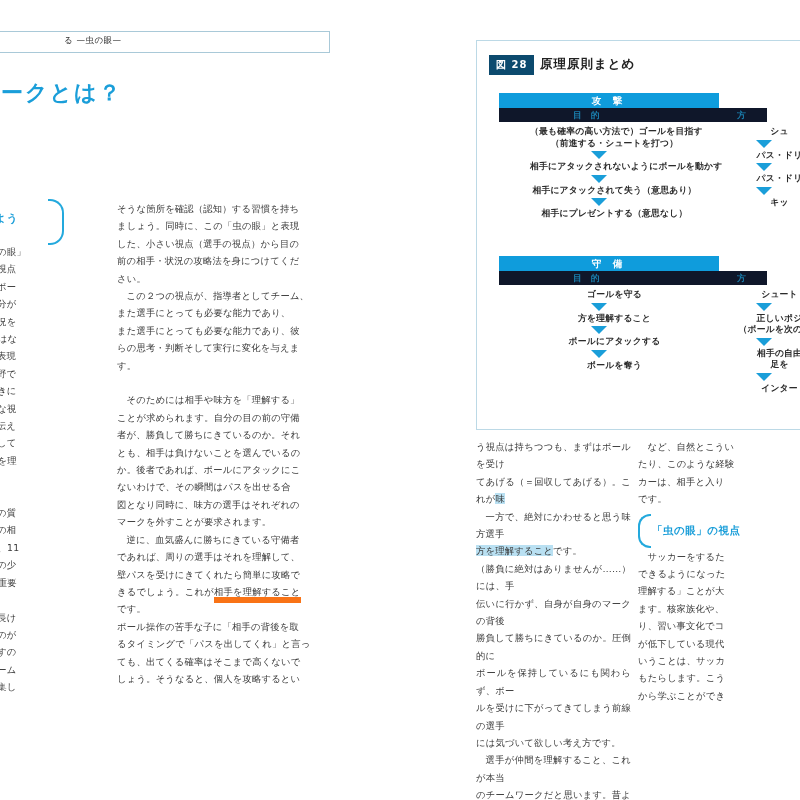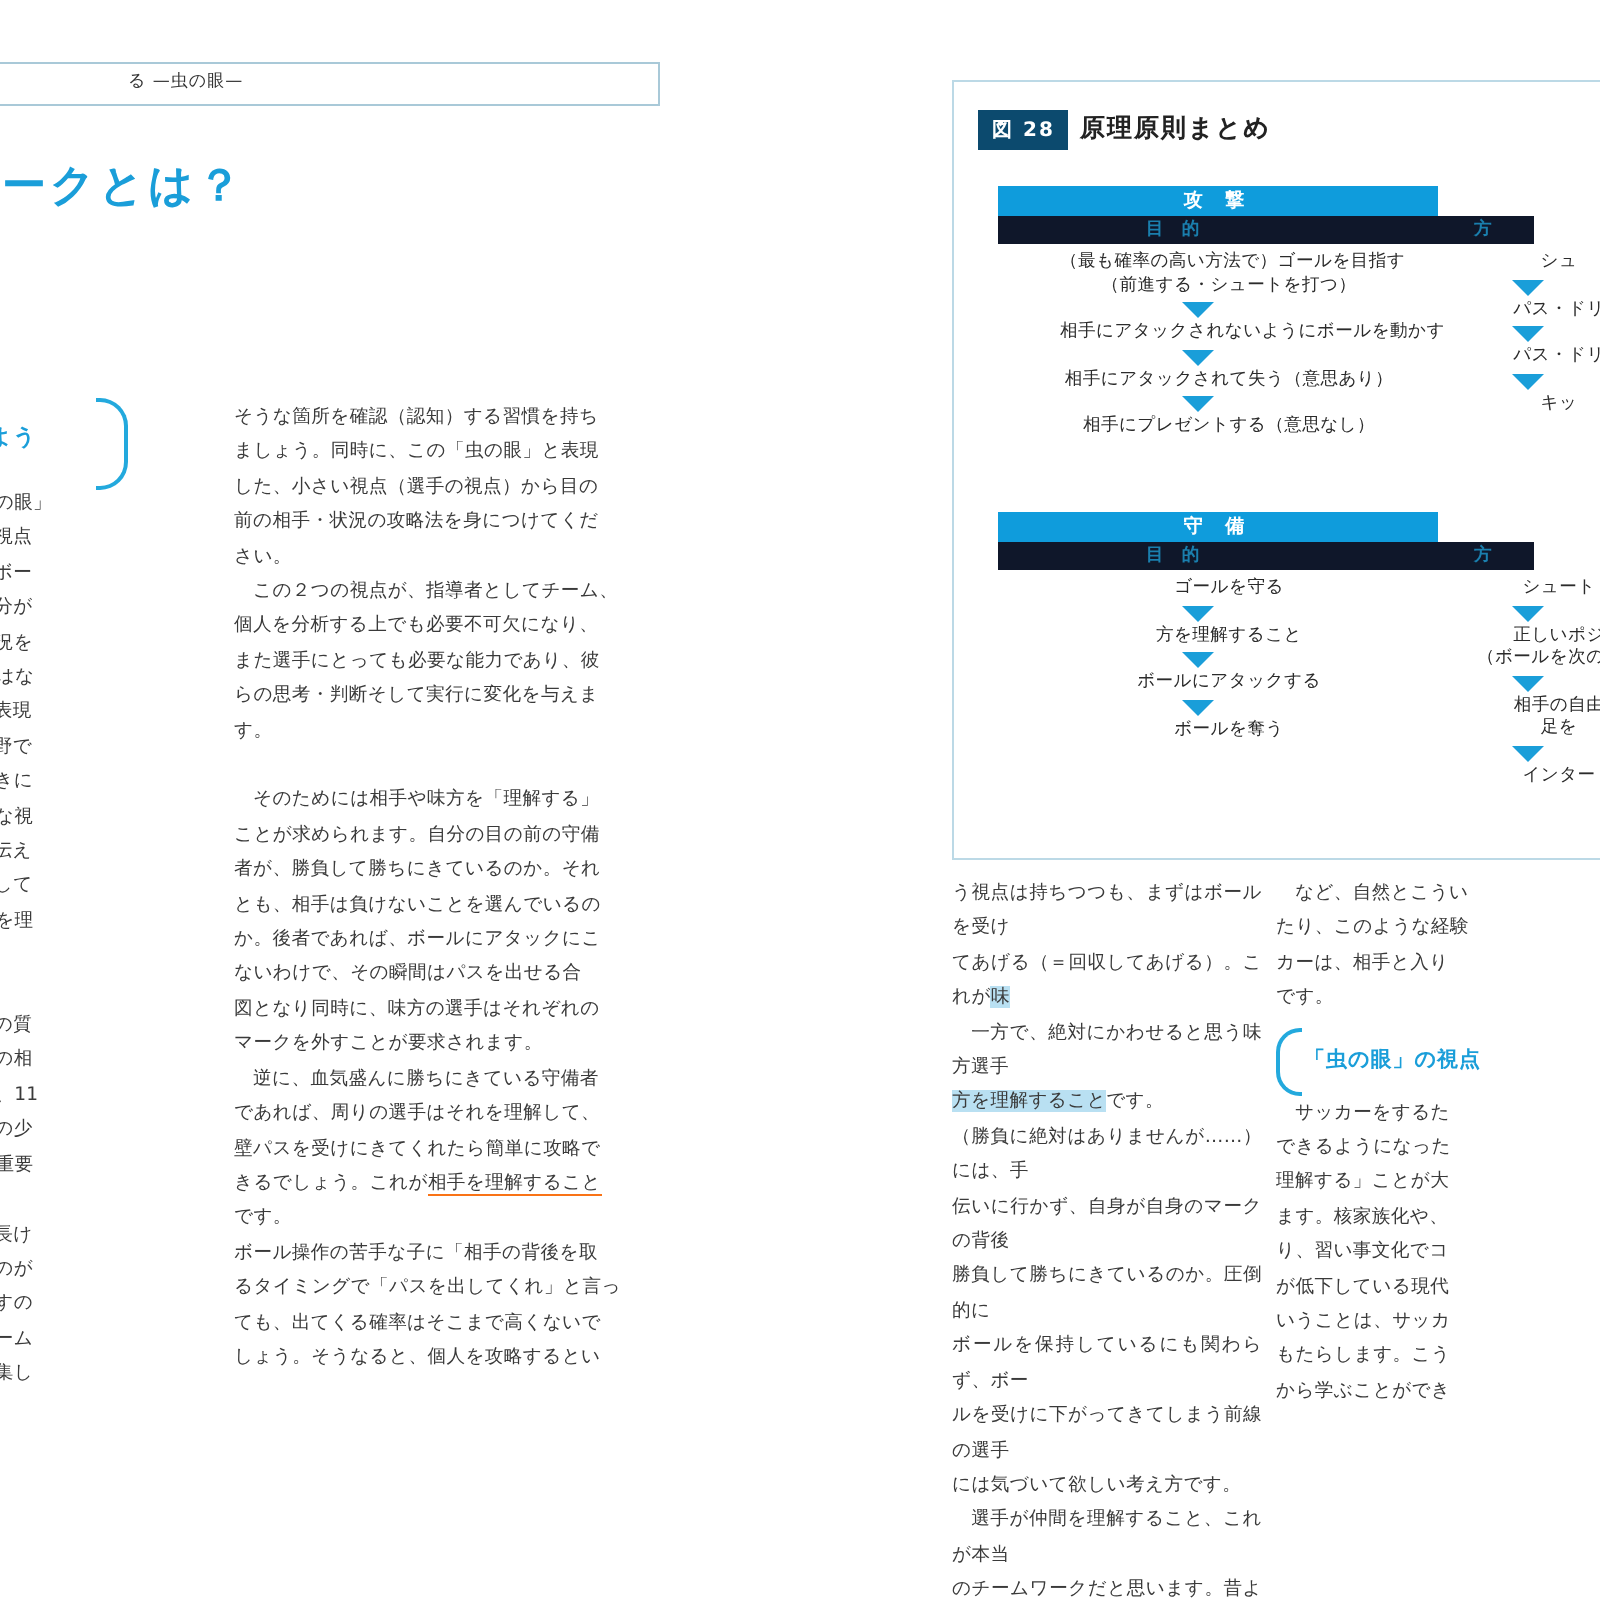--- a/index.html
+++ b/index.html
@@ -52,21 +52,21 @@
     position:absolute;
     font-size:9.3px;
     line-height:17.4px;
     color:#3a3a3a;
     text-align:justify;
     letter-spacing:.2px;
   }
   .col p{margin:0;}
   .col p.blank{height:17.4px;}
   .hl{background:#b9e0f2;}
-  .ul{border-bottom:1px solid #f97316;}
+  .ul{border-bottom:6px solid #f97316;}
 
   #lcol1{left:-70px;top:243px;width:180px;}
   #lcol2{left:117px;top:200px;width:218px;}
 
   
   .figbox{
     position:absolute;left:6px;top:40px;width:330px;height:390px;
     border:1px solid #bcd9e6;background:#fff;box-sizing:border-box;
   }
   .fig-label{
@@ -95,21 +95,21 @@
     font-size:8.8px;color:#1a7fae;font-weight:bold;letter-spacing:3px;
   }
   .sub-mokuteki{left:74px;}
   .sub-houhou{left:238px;}
 
   .flowwrap{position:relative;width:330px;margin-top:4px;}
   .flowcol{position:absolute;top:0;}
   .flowcol.left{left:0;width:200px;text-align:center;}
   .flowcol.right{left:200px;width:130px;text-align:center;}
   .fl-item{
-    font-size:8.8px;font-weight:normal;color:#2b2b2b;line-height:11.5px;
+    font-size:8.8px;font-weight:bold;color:#2b2b2b;line-height:11.5px;
     letter-spacing:.2px;white-space:nowrap;margin-left:31px;
   }
   .fl-arrow{
     width:0;height:0;margin:2px auto;
     border-left:8px solid transparent;
     border-right:8px solid transparent;
     border-top:8px solid #1a9ed9;
   }
 
   
@@ -169,21 +169,21 @@
     <p>ルの流れや、密集し</p>
   </div>
 
   <div class="col" id="lcol2">
     <p>そうな箇所を確認（認知）する習慣を持ち</p>
     <p>ましょう。同時に、この「虫の眼」と表現</p>
     <p>した、小さい視点（選手の視点）から目の</p>
     <p>前の相手・状況の攻略法を身につけてくだ</p>
     <p>さい。</p>
     <p>　この２つの視点が、指導者としてチーム、</p>
-    <p>個人を分析する上でも必要不可欠になり、</p>
+    <p>また選手にとっても必要な能力であり、</p>
     <p>また選手にとっても必要な能力であり、彼</p>
     <p>らの思考・判断そして実行に変化を与えま</p>
     <p>す。</p>
     <p class="blank"></p>
     <p>　そのためには相手や味方を「理解する」</p>
     <p>ことが求められます。自分の目の前の守備</p>
     <p>者が、勝負して勝ちにきているのか。それ</p>
     <p>とも、相手は負けないことを選んでいるの</p>
     <p>か。後者であれば、ボールにアタックにこ</p>
     <p>ないわけで、その瞬間はパスを出せる合</p>

